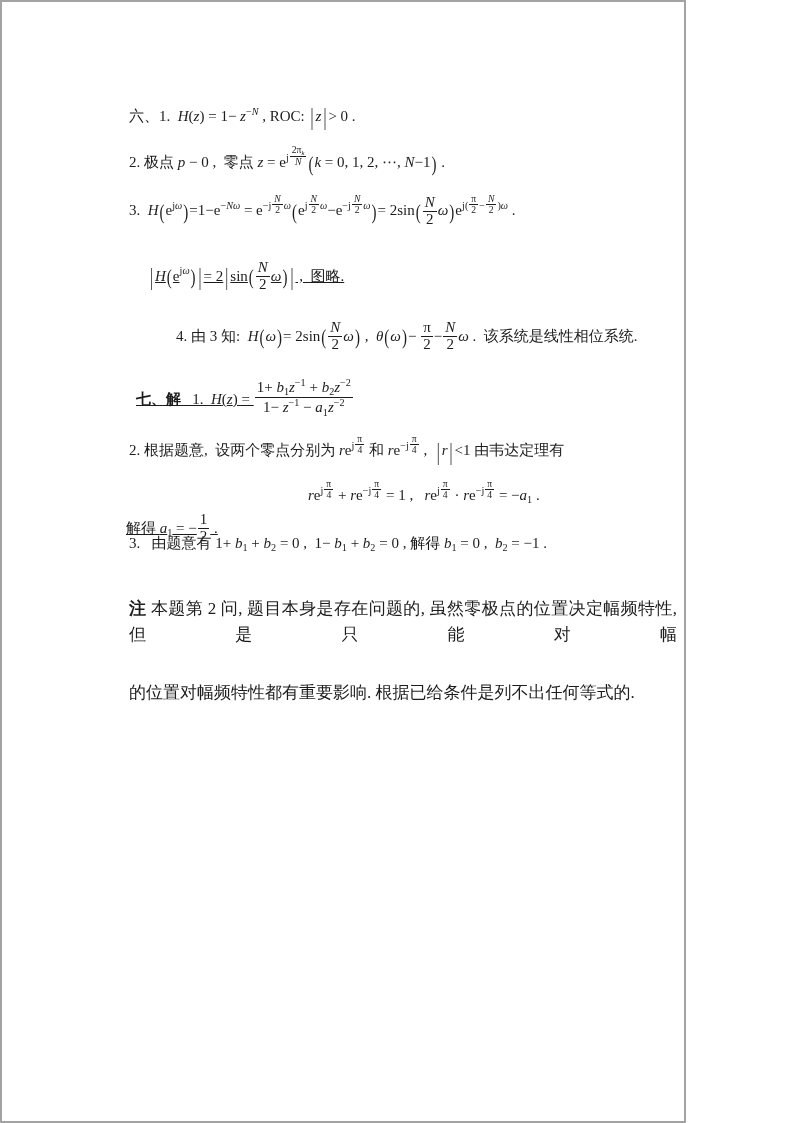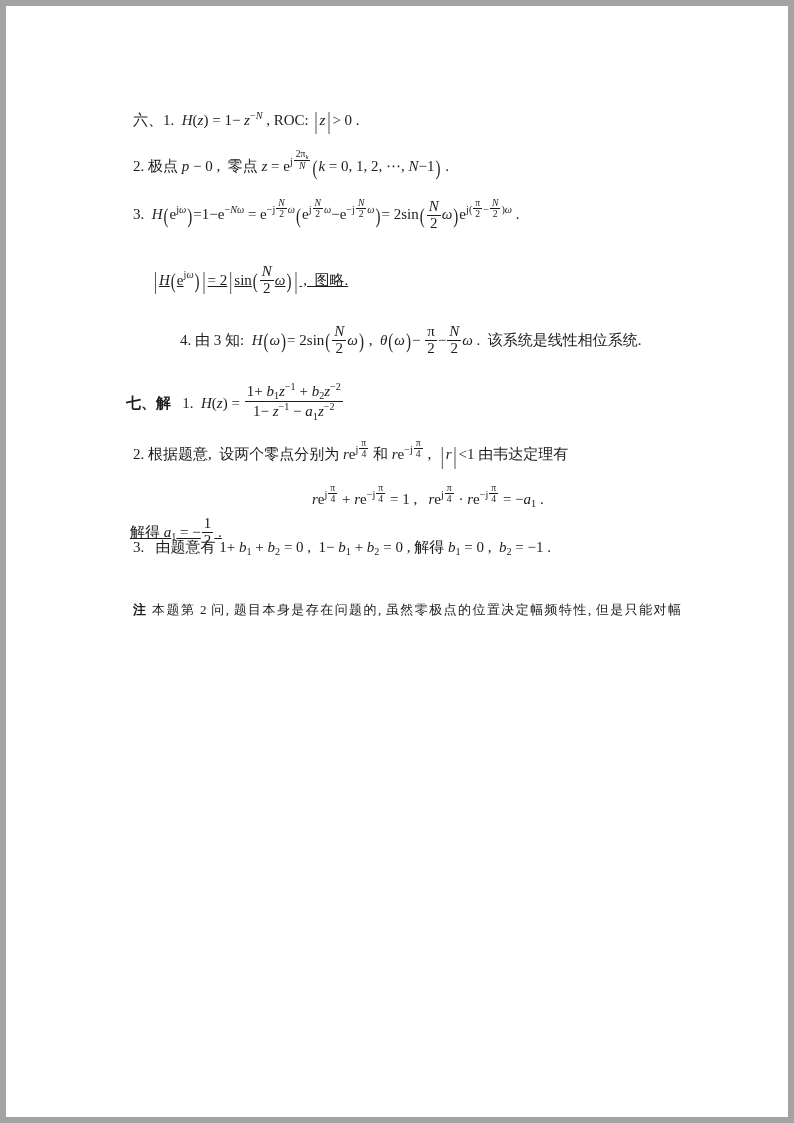--- a/index.html
+++ b/index.html
@@ -1,35 +1,35 @@
 <!DOCTYPE html>
 <html><head>
 <meta charset="utf-8">
 <style>
   html,body{margin:0;padding:0;background:#ffffff;}
   #page{
     position:relative;
-    width:794px;height:1123px;
+    width:686px;height:1123px;
     background:#ffffff;
-    border:6px solid #a3a3a3;
+    border:2px solid #a3a3a3;
     box-sizing:border-box;
     font-family:"Liberation Serif","DejaVu Serif",serif;
     color:#1c1c1c;
     overflow:hidden;
   }
   .line{
     position:absolute;
     white-space:pre;
     font-size:15px;
     line-height:1.35;
   }
   .note-line{
     position:absolute;
     white-space:normal;
-    font-size:13px;
+    font-size:17px;
     width:548px;
     text-align:justify;
     text-align-last:justify;
     line-height:1.5;
   }
   .note-line.last{text-align-last:left;}
   .it{font-style:italic;}
   .bold{font-weight:bold;}
   .sup{font-size:68%;vertical-align:0.6em;line-height:1;display:inline-block;}
   .sub{font-size:68%;vertical-align:-0.3em;line-height:1;display:inline-block;}
@@ -39,21 +39,21 @@
   .sup .frac{vertical-align:-0.4em;font-size:95%;}
   .sup .sub{vertical-align:-0.25em;}
   .bigp{display:inline-block;transform:scaleY(1.45);vertical-align:-0.12em;margin:0 1px;}
   .vbar{display:inline-block;transform:scaleY(1.65);vertical-align:-0.08em;margin:0 2px;}
   
   .l0{left:127px;top:104px;}
   .l1{left:127px;top:143px;}
   .l2{left:127px;top:192px;}
   .l3{left:146px;top:258px;text-decoration:underline;}
   .l4{left:127px;top:318px;margin-left:47px;}
-  .l5{left:120px;top:376px;}
+  .l5{left:134px;top:376px;text-decoration:underline;}
   .l6{left:127px;top:432px;}
   .l7{left:306px;top:477px;}
   .l8{left:124px;top:510px;text-decoration:underline;}
   .l9{left:127px;top:531px;}
   .n0{left:127px;top:594px;}
   .n1{left:127px;top:622px;}
   .n2{left:127px;top:650px;}
   .n3{left:127px;top:678px;}
 </style>
 </head>
@@ -64,13 +64,14 @@
   <div class="line l1"><span>2. 极点 </span><span class="it">p</span><span> − 0 ,  零点 </span><span class="it">z</span><span> = e</span><span class="sup"><span>j</span><span class="frac"><span class="num"><span>2π</span><span class="sub"><span class="it">k</span></span></span><span class="den"><span class="it">N</span></span></span></span><span class="bigp">(</span><span class="it">k</span><span> = 0, 1, 2, ⋯, </span><span class="it">N</span><span>−1</span><span class="bigp">)</span><span> .</span></div>
   <div class="line l2"><span>3.  </span><span class="it">H</span><span class="bigp">(</span><span>e</span><span class="sup"><span>j</span><span class="it">ω</span></span><span class="bigp">)</span><span>=1−e</span><span class="sup"><span>−</span><span class="it">N</span><span class="it">ω</span></span><span> = e</span><span class="sup"><span>−j</span><span class="frac"><span class="num"><span class="it">N</span></span><span class="den"><span>2</span></span></span><span class="it">ω</span></span><span class="bigp">(</span><span>e</span><span class="sup"><span>j</span><span class="frac"><span class="num"><span class="it">N</span></span><span class="den"><span>2</span></span></span><span class="it">ω</span></span><span>−e</span><span class="sup"><span>−j</span><span class="frac"><span class="num"><span class="it">N</span></span><span class="den"><span>2</span></span></span><span class="it">ω</span></span><span class="bigp">)</span><span>= 2sin</span><span class="bigp">(</span><span class="frac"><span class="num"><span class="it">N</span></span><span class="den"><span>2</span></span></span><span class="it">ω</span><span class="bigp">)</span><span>e</span><span class="sup"><span>j</span><span>(</span><span class="frac"><span class="num"><span>π</span></span><span class="den"><span>2</span></span></span><span>−</span><span class="frac"><span class="num"><span class="it">N</span></span><span class="den"><span>2</span></span></span><span>)</span><span class="it">ω</span></span><span> .</span></div>
   <div class="line l3"><span class="vbar">|</span><span class="it">H</span><span class="bigp">(</span><span>e</span><span class="sup"><span>j</span><span class="it">ω</span></span><span class="bigp">)</span><span class="vbar">|</span><span>= 2</span><span class="vbar">|</span><span>sin</span><span class="bigp">(</span><span class="frac"><span class="num"><span class="it">N</span></span><span class="den"><span>2</span></span></span><span class="it">ω</span><span class="bigp">)</span><span class="vbar">|</span><span> ,  图略.</span></div>
   <div class="line l4"><span>4. 由 3 知:  </span><span class="it">H</span><span class="bigp">(</span><span class="it">ω</span><span class="bigp">)</span><span>= 2sin</span><span class="bigp">(</span><span class="frac"><span class="num"><span class="it">N</span></span><span class="den"><span>2</span></span></span><span class="it">ω</span><span class="bigp">)</span><span> ,  </span><span class="it">θ</span><span class="bigp">(</span><span class="it">ω</span><span class="bigp">)</span><span>− </span><span class="frac"><span class="num"><span>π</span></span><span class="den"><span>2</span></span></span><span>−</span><span class="frac"><span class="num"><span class="it">N</span></span><span class="den"><span>2</span></span></span><span class="it">ω</span><span> .  该系统是线性相位系统.</span></div>
   <div class="line l5"><span class="bold">七、解</span><span>   1.  </span><span class="it">H</span><span>(</span><span class="it">z</span><span>) = </span><span class="frac"><span class="num"><span>1+ </span><span class="it">b</span><span class="sub"><span>1</span></span><span class="it">z</span><span class="sup"><span>−1</span></span><span> + </span><span class="it">b</span><span class="sub"><span>2</span></span><span class="it">z</span><span class="sup"><span>−2</span></span></span><span class="den"><span>1− </span><span class="it">z</span><span class="sup"><span>−1</span></span><span> − </span><span class="it">a</span><span class="sub"><span>1</span></span><span class="it">z</span><span class="sup"><span>−2</span></span></span></span></div>
   <div class="line l6"><span>2. 根据题意,  设两个零点分别为 </span><span class="it">r</span><span>e</span><span class="sup"><span>j</span><span class="frac"><span class="num"><span>π</span></span><span class="den"><span>4</span></span></span></span><span> 和 </span><span class="it">r</span><span>e</span><span class="sup"><span>−j</span><span class="frac"><span class="num"><span>π</span></span><span class="den"><span>4</span></span></span></span><span> ,  </span><span class="vbar">|</span><span class="it">r</span><span class="vbar">|</span><span>&lt;1 由韦达定理有</span></div>
   <div class="line l7"><span class="it">r</span><span>e</span><span class="sup"><span>j</span><span class="frac"><span class="num"><span>π</span></span><span class="den"><span>4</span></span></span></span><span> + </span><span class="it">r</span><span>e</span><span class="sup"><span>−j</span><span class="frac"><span class="num"><span>π</span></span><span class="den"><span>4</span></span></span></span><span> = 1 ,   </span><span class="it">r</span><span>e</span><span class="sup"><span>j</span><span class="frac"><span class="num"><span>π</span></span><span class="den"><span>4</span></span></span></span><span> · </span><span class="it">r</span><span>e</span><span class="sup"><span>−j</span><span class="frac"><span class="num"><span>π</span></span><span class="den"><span>4</span></span></span></span><span> = −</span><span class="it">a</span><span class="sub"><span>1</span></span><span> .</span></div>
   <div class="line l8"><span>解得 </span><span class="it">a</span><span class="sub"><span>1</span></span><span> = −</span><span class="frac"><span class="num"><span>1</span></span><span class="den"><span>2</span></span></span><span> .</span></div>
   <div class="line l9"><span>3.   由题意有 1+ </span><span class="it">b</span><span class="sub"><span>1</span></span><span> + </span><span class="it">b</span><span class="sub"><span>2</span></span><span> = 0 ,  1− </span><span class="it">b</span><span class="sub"><span>1</span></span><span> + </span><span class="it">b</span><span class="sub"><span>2</span></span><span> = 0 , 解得 </span><span class="it">b</span><span class="sub"><span>1</span></span><span> = 0 ,  </span><span class="it">b</span><span class="sub"><span>2</span></span><span> = −1 .</span></div>
   <div class="note-line n0"><span class="bold">注</span><span>  本题第 2 问, 题目本身是存在问题的, 虽然零极点的位置决定幅频特性, 但是只能对幅</span></div>
+  <div class="note-line last n3"><span>的位置对幅频特性都有重要影响.  根据已给条件是列不出任何等式的.</span></div>
 </div>
 
 </body></html>

